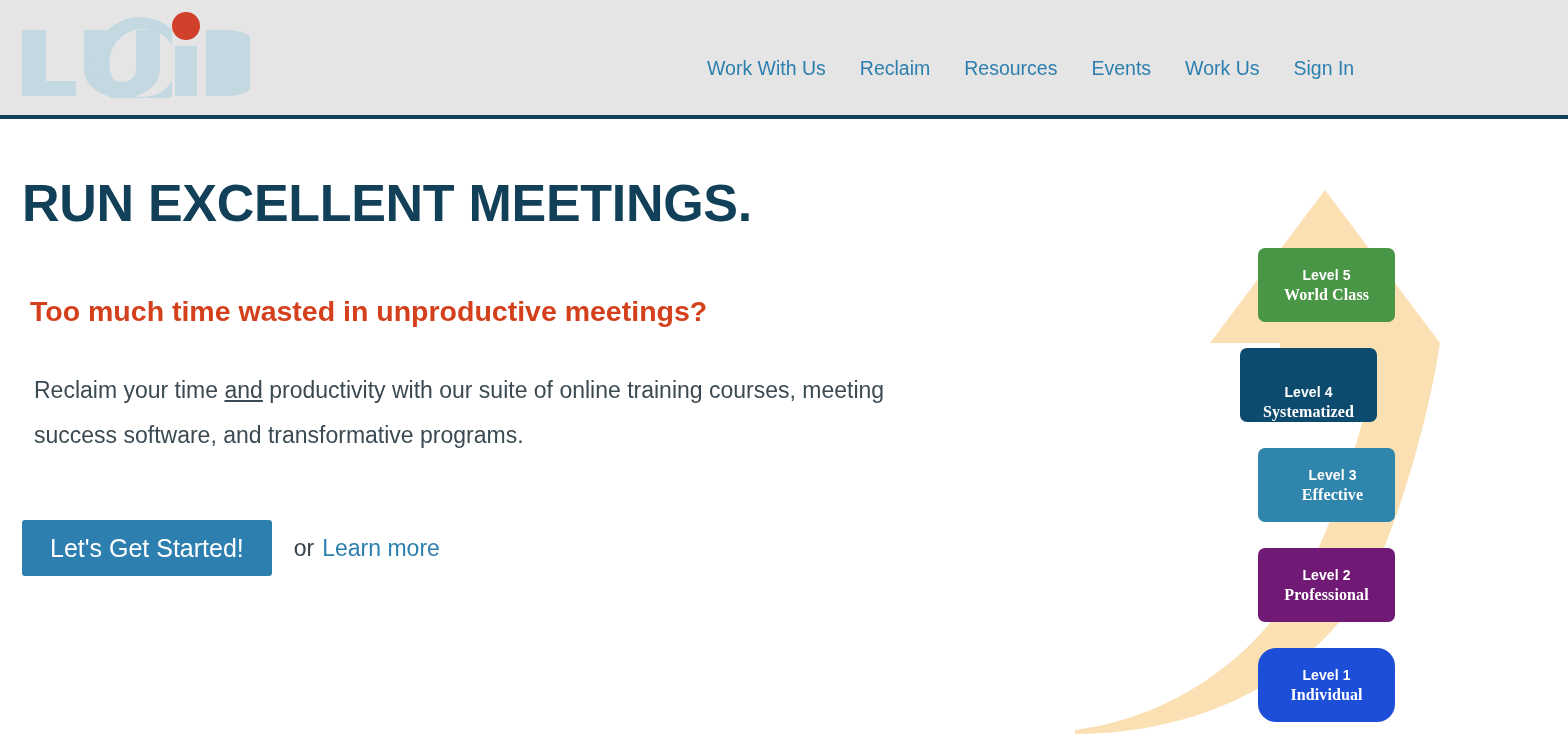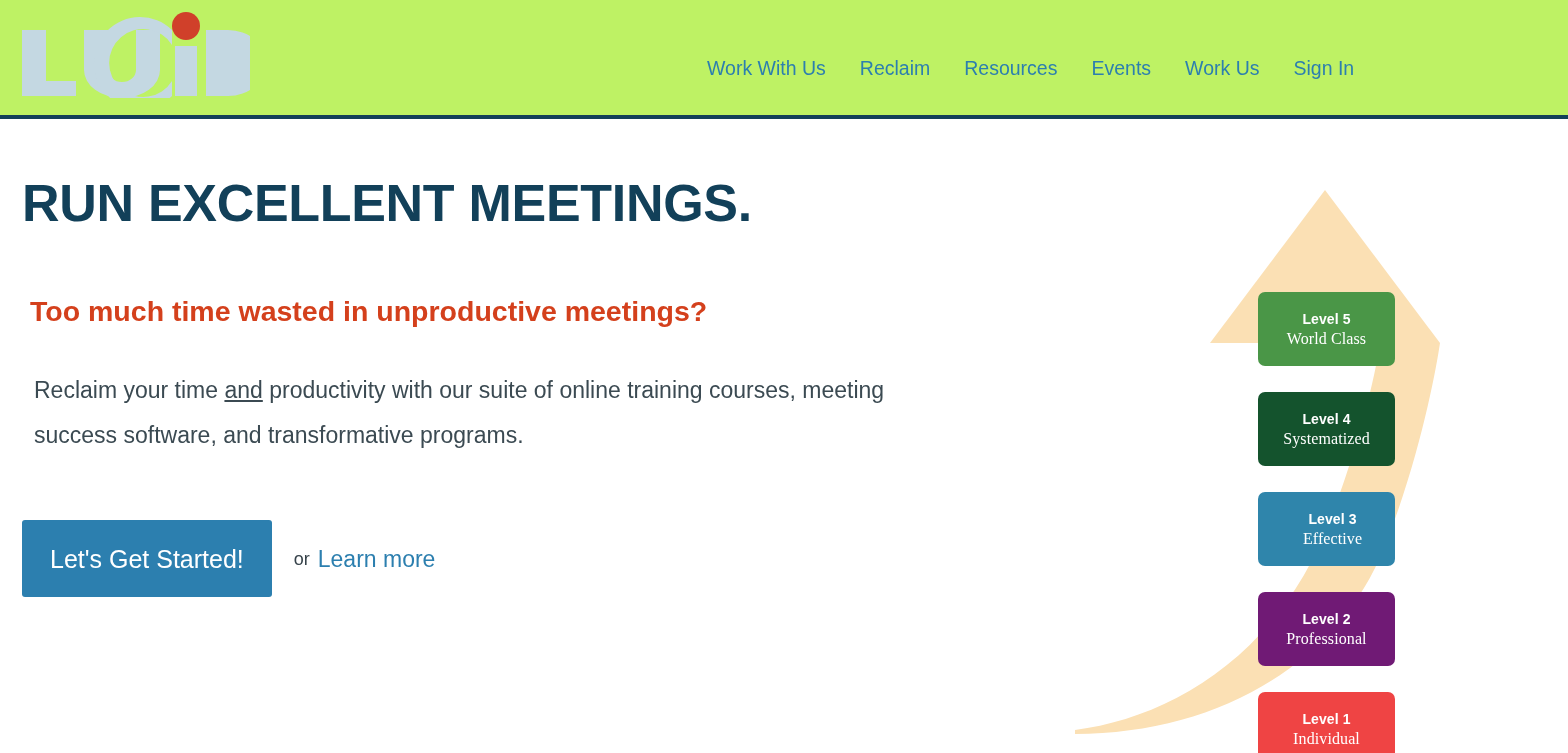--- a/index.html
+++ b/index.html
@@ -11,21 +11,21 @@
     background: #ffffff;
     font-family: "Liberation Sans", sans-serif;
     overflow: hidden;
   }
 
   
   .header {
     position: relative;
     width: 1568px;
     height: 118px;
-    background: #bef264;
+    background: #e5e5e5;
   }
 
   .logo {
     position: absolute;
     left: 20px;
     top: 8px;
     width: 230px;
     height: 90px;
   }
 
@@ -116,28 +116,28 @@
     display: inline-flex;
     align-items: center;
     justify-content: center;
     background: #2C7FAF;
     color: #ffffff;
     font-size: 25px;
     line-height: 30px;
     border: none;
     border-radius: 3px;
     padding: 0 28px;
-    height: 77px;
+    height: 56px;
     cursor: pointer;
     font-family: "Liberation Sans", sans-serif;
   }
 
   .cta-or {
     color: #36424A;
-    font-size: 18px;
+    font-size: 23px;
     line-height: 28px;
     padding-left: 22px;
     padding-right: 8px;
   }
 
   .cta-link {
     color: #2C7FAF;
     font-size: 23px;
     line-height: 28px;
     text-decoration: none;
@@ -171,35 +171,34 @@
     position: absolute;
     width: 137px;
     height: 74px;
     border-radius: 7px;
     display: flex;
     flex-direction: column;
     align-items: center;
     justify-content: center;
     color: #ffffff;
     cursor: pointer;
-    margin-top: 44px;
   }
 
   .level-num {
     font-family: "Liberation Sans", sans-serif;
     font-size: 14px;
     font-weight: bold;
     line-height: 19px;
     letter-spacing: 0.1px;
   }
 
   .level-label {
     font-family: "Liberation Serif", serif;
     font-size: 16px;
-    font-weight: normal;
+    font-weight: bold;
     line-height: 20px;
     letter-spacing: 0.1px;
   }
 </style>
 </head>
 <body>
 
 <div class="header">
 
   <a class="logo" href="#">
@@ -261,35 +260,35 @@
       <path d="M232 225 L332 225 L332 240 L232 240 Z" fill="#FBE0B4"></path>
     </svg>
 
     <div class="level-boxes">
 
       <div class="level-box" style="left:210px; top:130px; background:#4A9647;">
         <span class="level-num">Level 5</span>
         <span class="level-label">World Class</span>
       </div>
 
-      <div class="level-box" style="left:210px; top:230px; background:#14532d;">
+      <div class="level-box" style="left:192px; top:230px; background:#0c4a6e;justify-content:flex-end;">
         <span class="level-num">Level 4</span>
         <span class="level-label">Systematized</span>
       </div>
 
       <div class="level-box" style="left:210px; top:330px; background:#2F85AB;padding-left:12px;">
         <span class="level-num">Level 3</span>
         <span class="level-label">Effective</span>
       </div>
 
       <div class="level-box" style="left:210px; top:430px; background:#701a75;">
         <span class="level-num">Level 2</span>
         <span class="level-label">Professional</span>
       </div>
 
-      <div class="level-box" style="left:210px; top:530px; background:#ef4444;">
+      <div class="level-box" style="left:210px; top:530px; background:#1d4ed8;border-radius:18px;">
         <span class="level-num">Level 1</span>
         <span class="level-label">Individual</span>
       </div>
 
     </div>
   </div>
 </div>
 
 </body></html>

